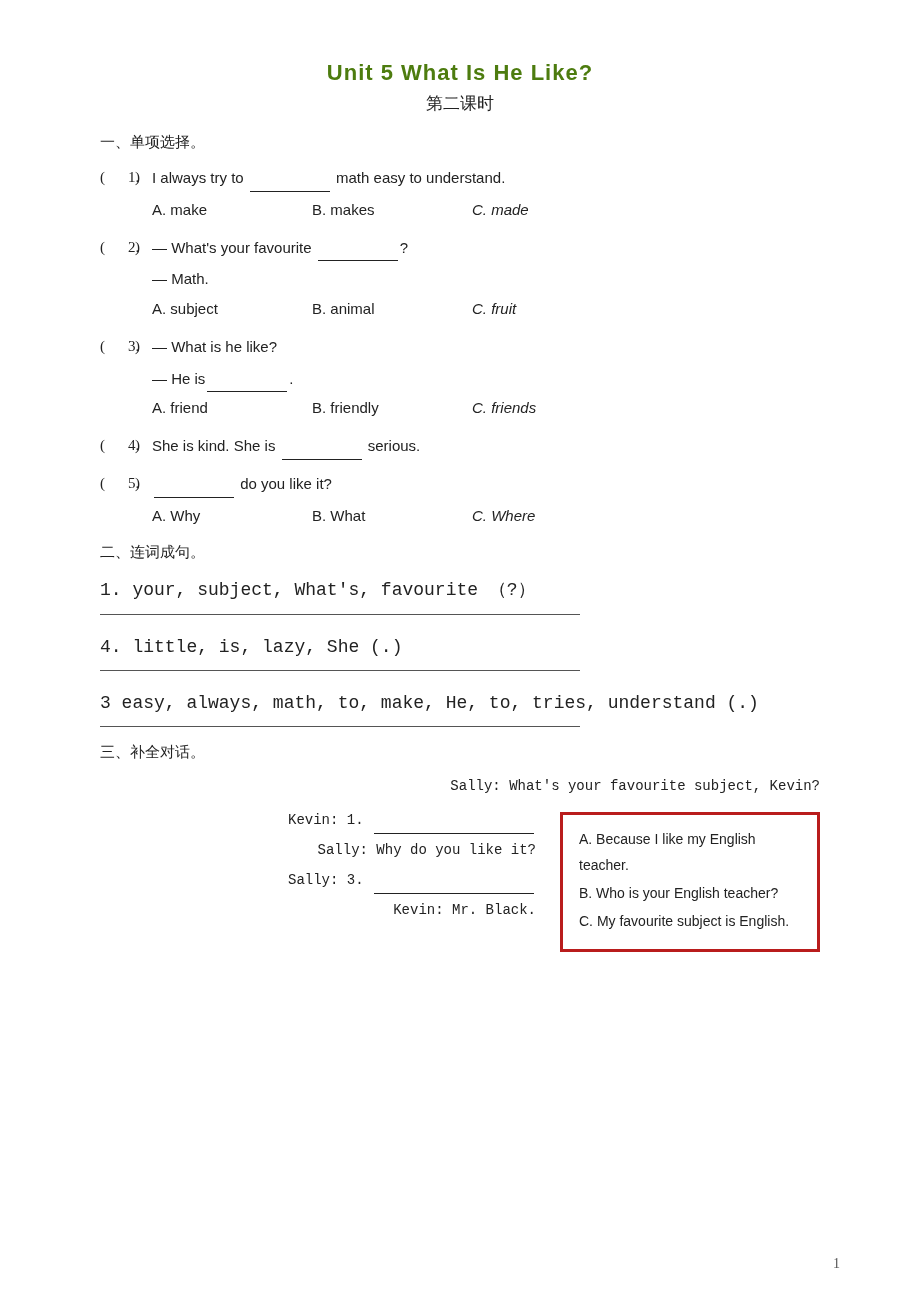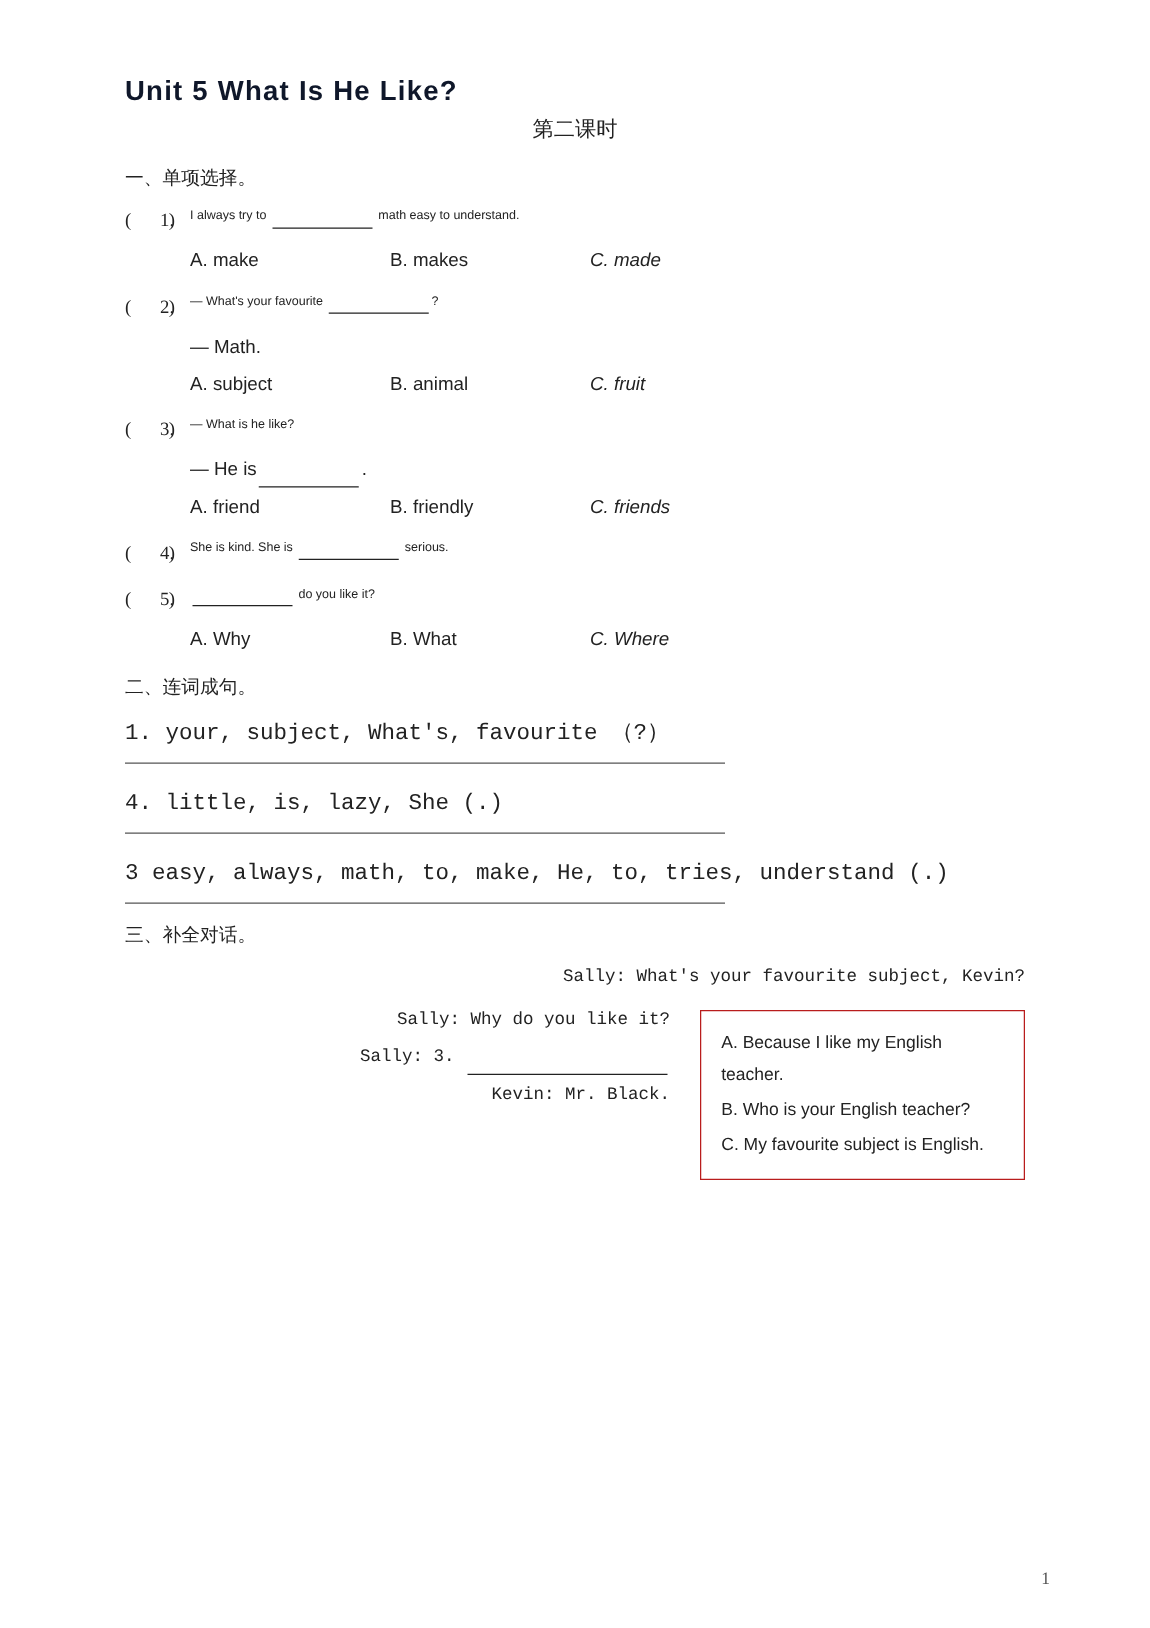--- a/index.html
+++ b/index.html
@@ -13,23 +13,24 @@
       font-family: "SimSun", "STSong", serif;
       font-size: 15px;
       color: #222;
       width: 920px;
       min-height: 1302px;
       padding: 60px 100px 60px 100px;
       position: relative;
     }
 
     .title {
+      text-align: center;
       font-size: 22px;
       font-weight: bold;
-      color: #0f172a;
+      color: #4d7c0f;
       margin-bottom: 6px;
       font-family: Arial, sans-serif;
       letter-spacing: 1px;
     }
 
     .subtitle {
       text-align: center;
       font-size: 17px;
       font-weight: normal;
       color: #222;
@@ -64,21 +65,21 @@
     .q-num {
       display: inline-block;
       width: 24px;
       flex-shrink: 0;
     }
 
     .q-text {
       flex: 1;
       line-height: 1.85;
       font-family: Arial, "SimSun", serif;
-      font-size: 10px;
+      font-size: 15px;
     }
 
     .options-line {
       display: flex;
       margin-left: 52px;
       margin-bottom: 6px;
       gap: 0;
     }
 
     .option {
@@ -156,21 +157,21 @@
 
     .answer-blank {
       display: inline-block;
       border-bottom: 1px solid #222;
       min-width: 160px;
       margin: 0 2px;
       vertical-align: bottom;
     }
 
     .choice-box {
-      border: 1px solid #b91c1c;
+      border: 3px solid #b91c1c;
       padding: 12px 16px;
       min-width: 230px;
       max-width: 260px;
       font-family: Arial, "SimSun", serif;
       font-size: 14px;
       line-height: 1.85;
       margin-top: 4px;
     }
 
     .choice-box-item {
@@ -275,20 +276,21 @@
   <div class="answer-line"></div>
 </div>
 
 <div class="section-three">
   <div class="section-header">三、补全对话。</div>
 
   <div class="dialog-line q-dialog">Sally: What's your favourite subject, Kevin?</div>
 
   <div class="dialog-block">
     <div class="dialog-left">
+      <div class="dialog-line q-dialog">Kevin: 1. <span class="answer-blank"></span></div>
       <div class="dialog-line q-dialog">Sally: Why do you like it?</div>
       <div class="dialog-line q-dialog">Sally: 3. <span class="answer-blank"></span></div>
       <div class="dialog-line q-dialog">Kevin: Mr. Black.</div>
     </div>
     <div class="choice-box">
       <span class="choice-box-item">A. Because I like my English teacher.</span>
       <span class="choice-box-item">B. Who is your English teacher?</span>
       <span class="choice-box-item">C. My favourite subject is English.</span>
     </div>
   </div>

